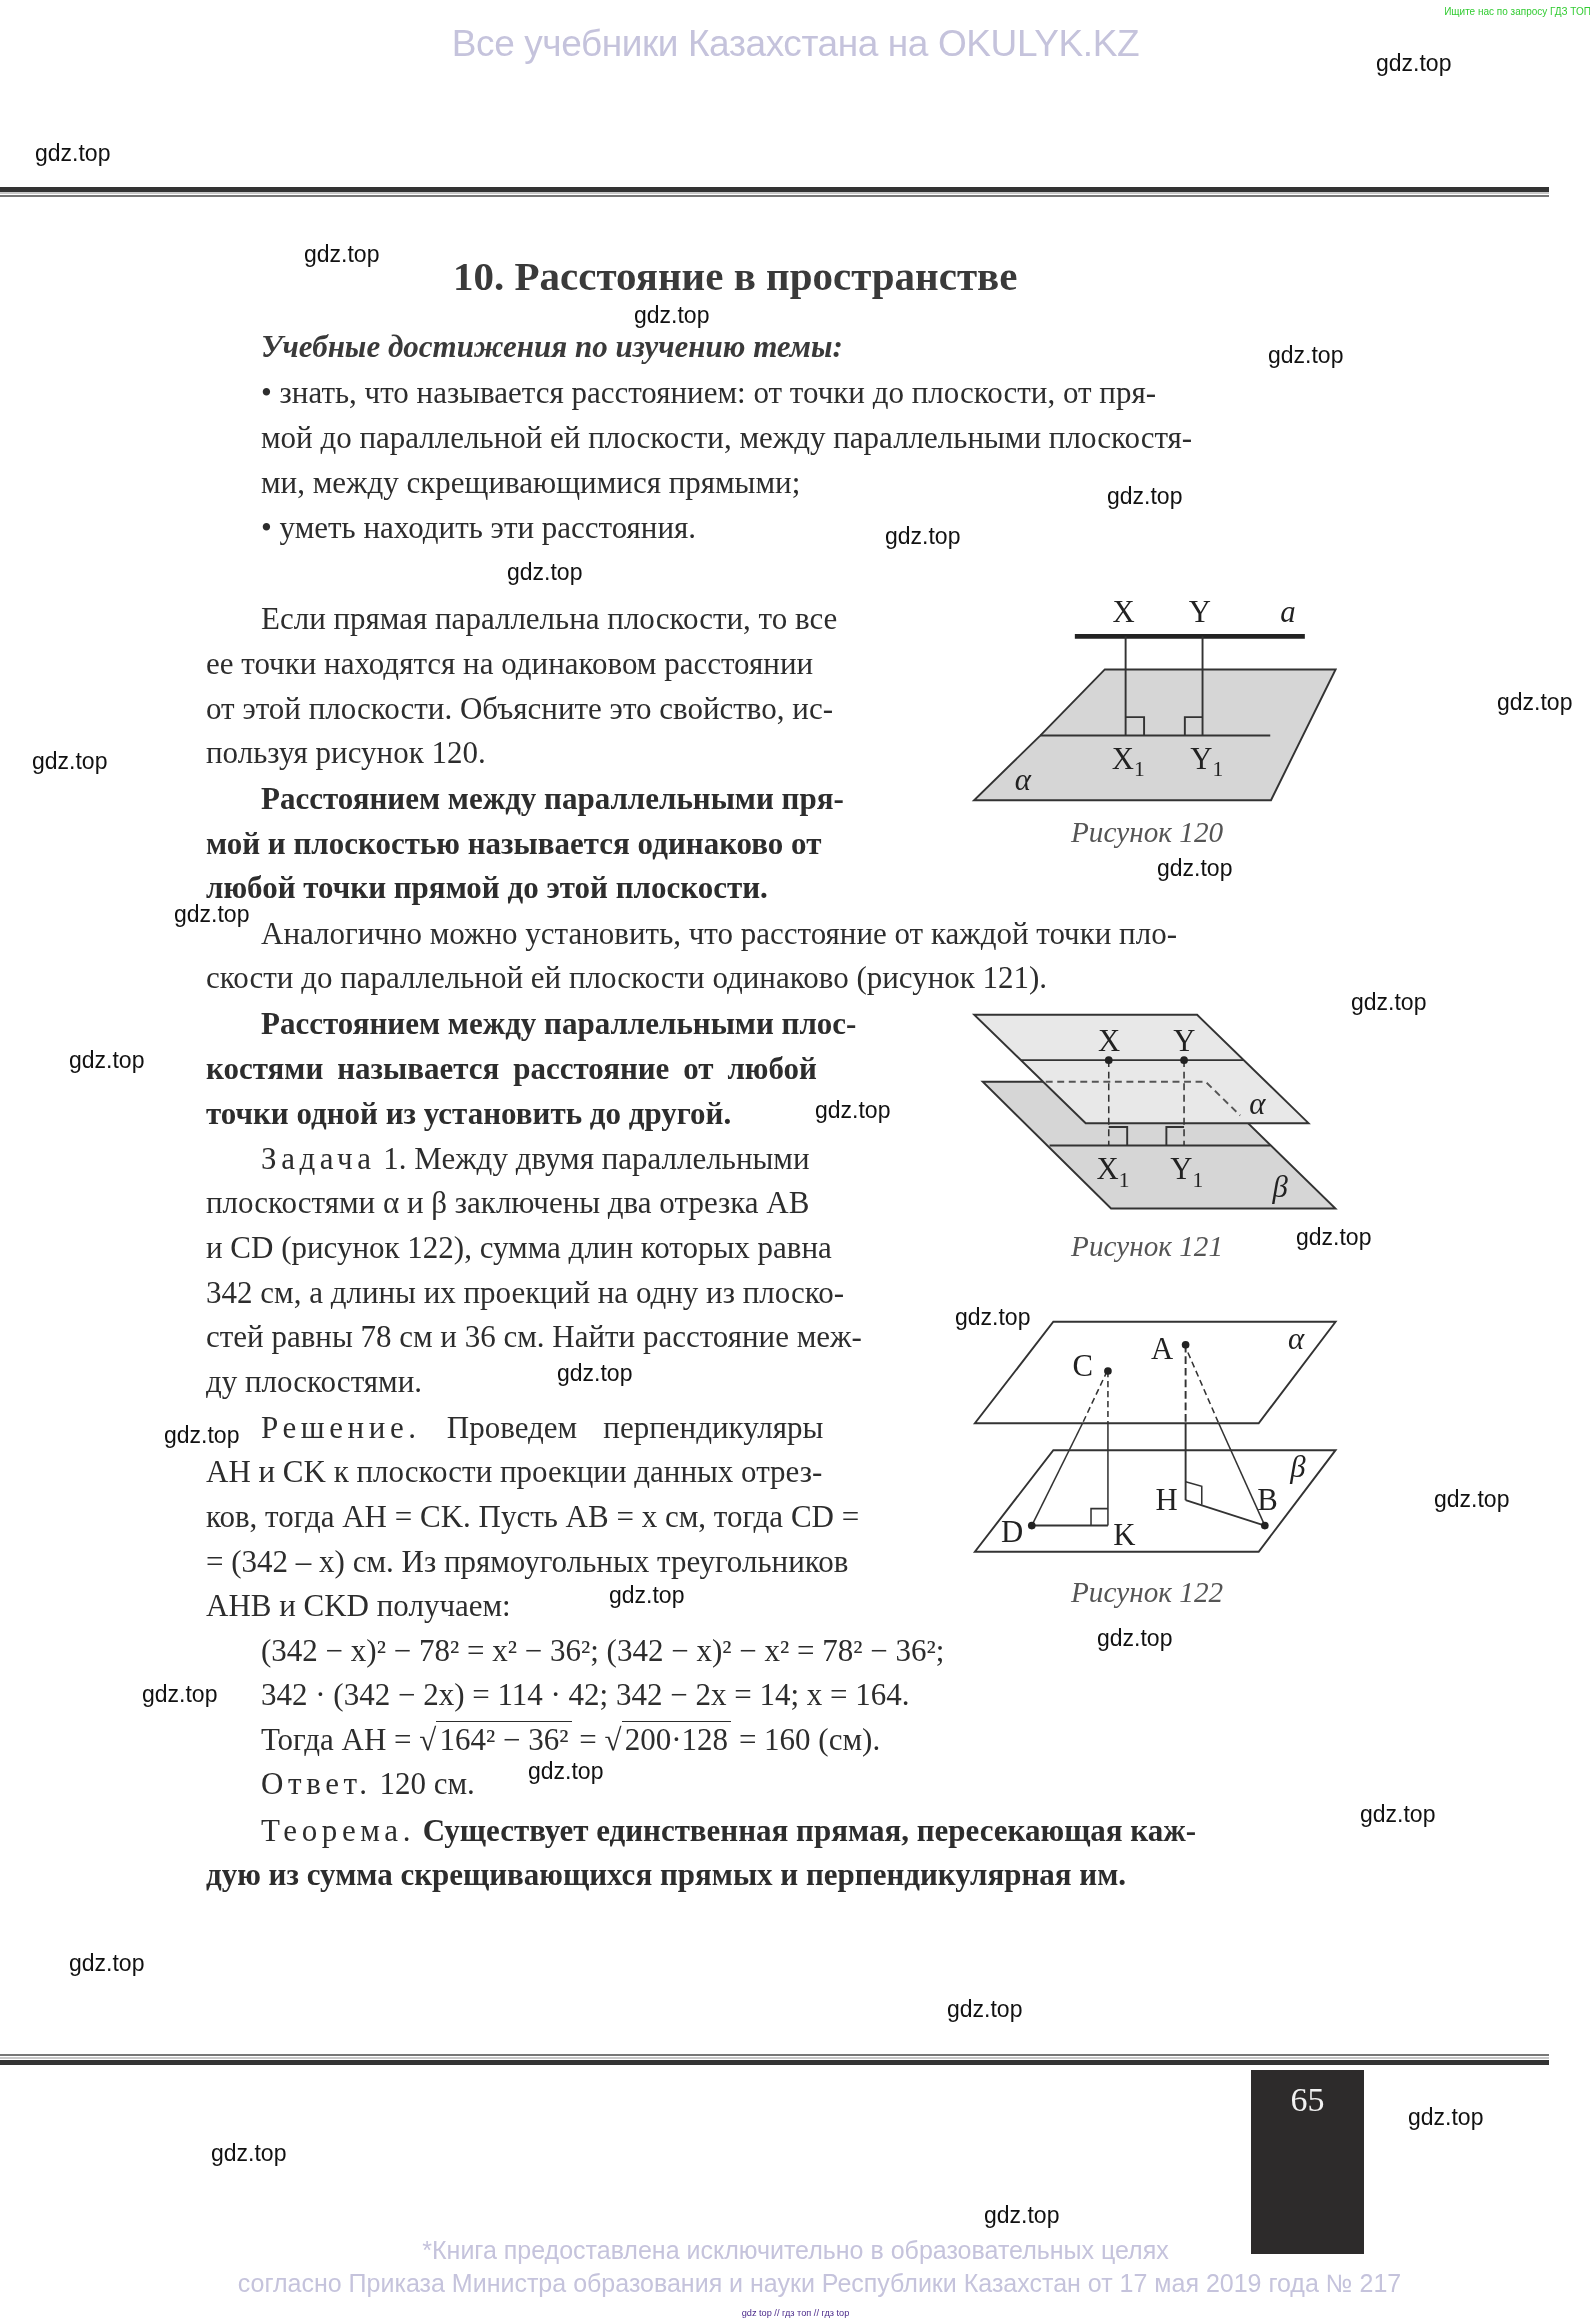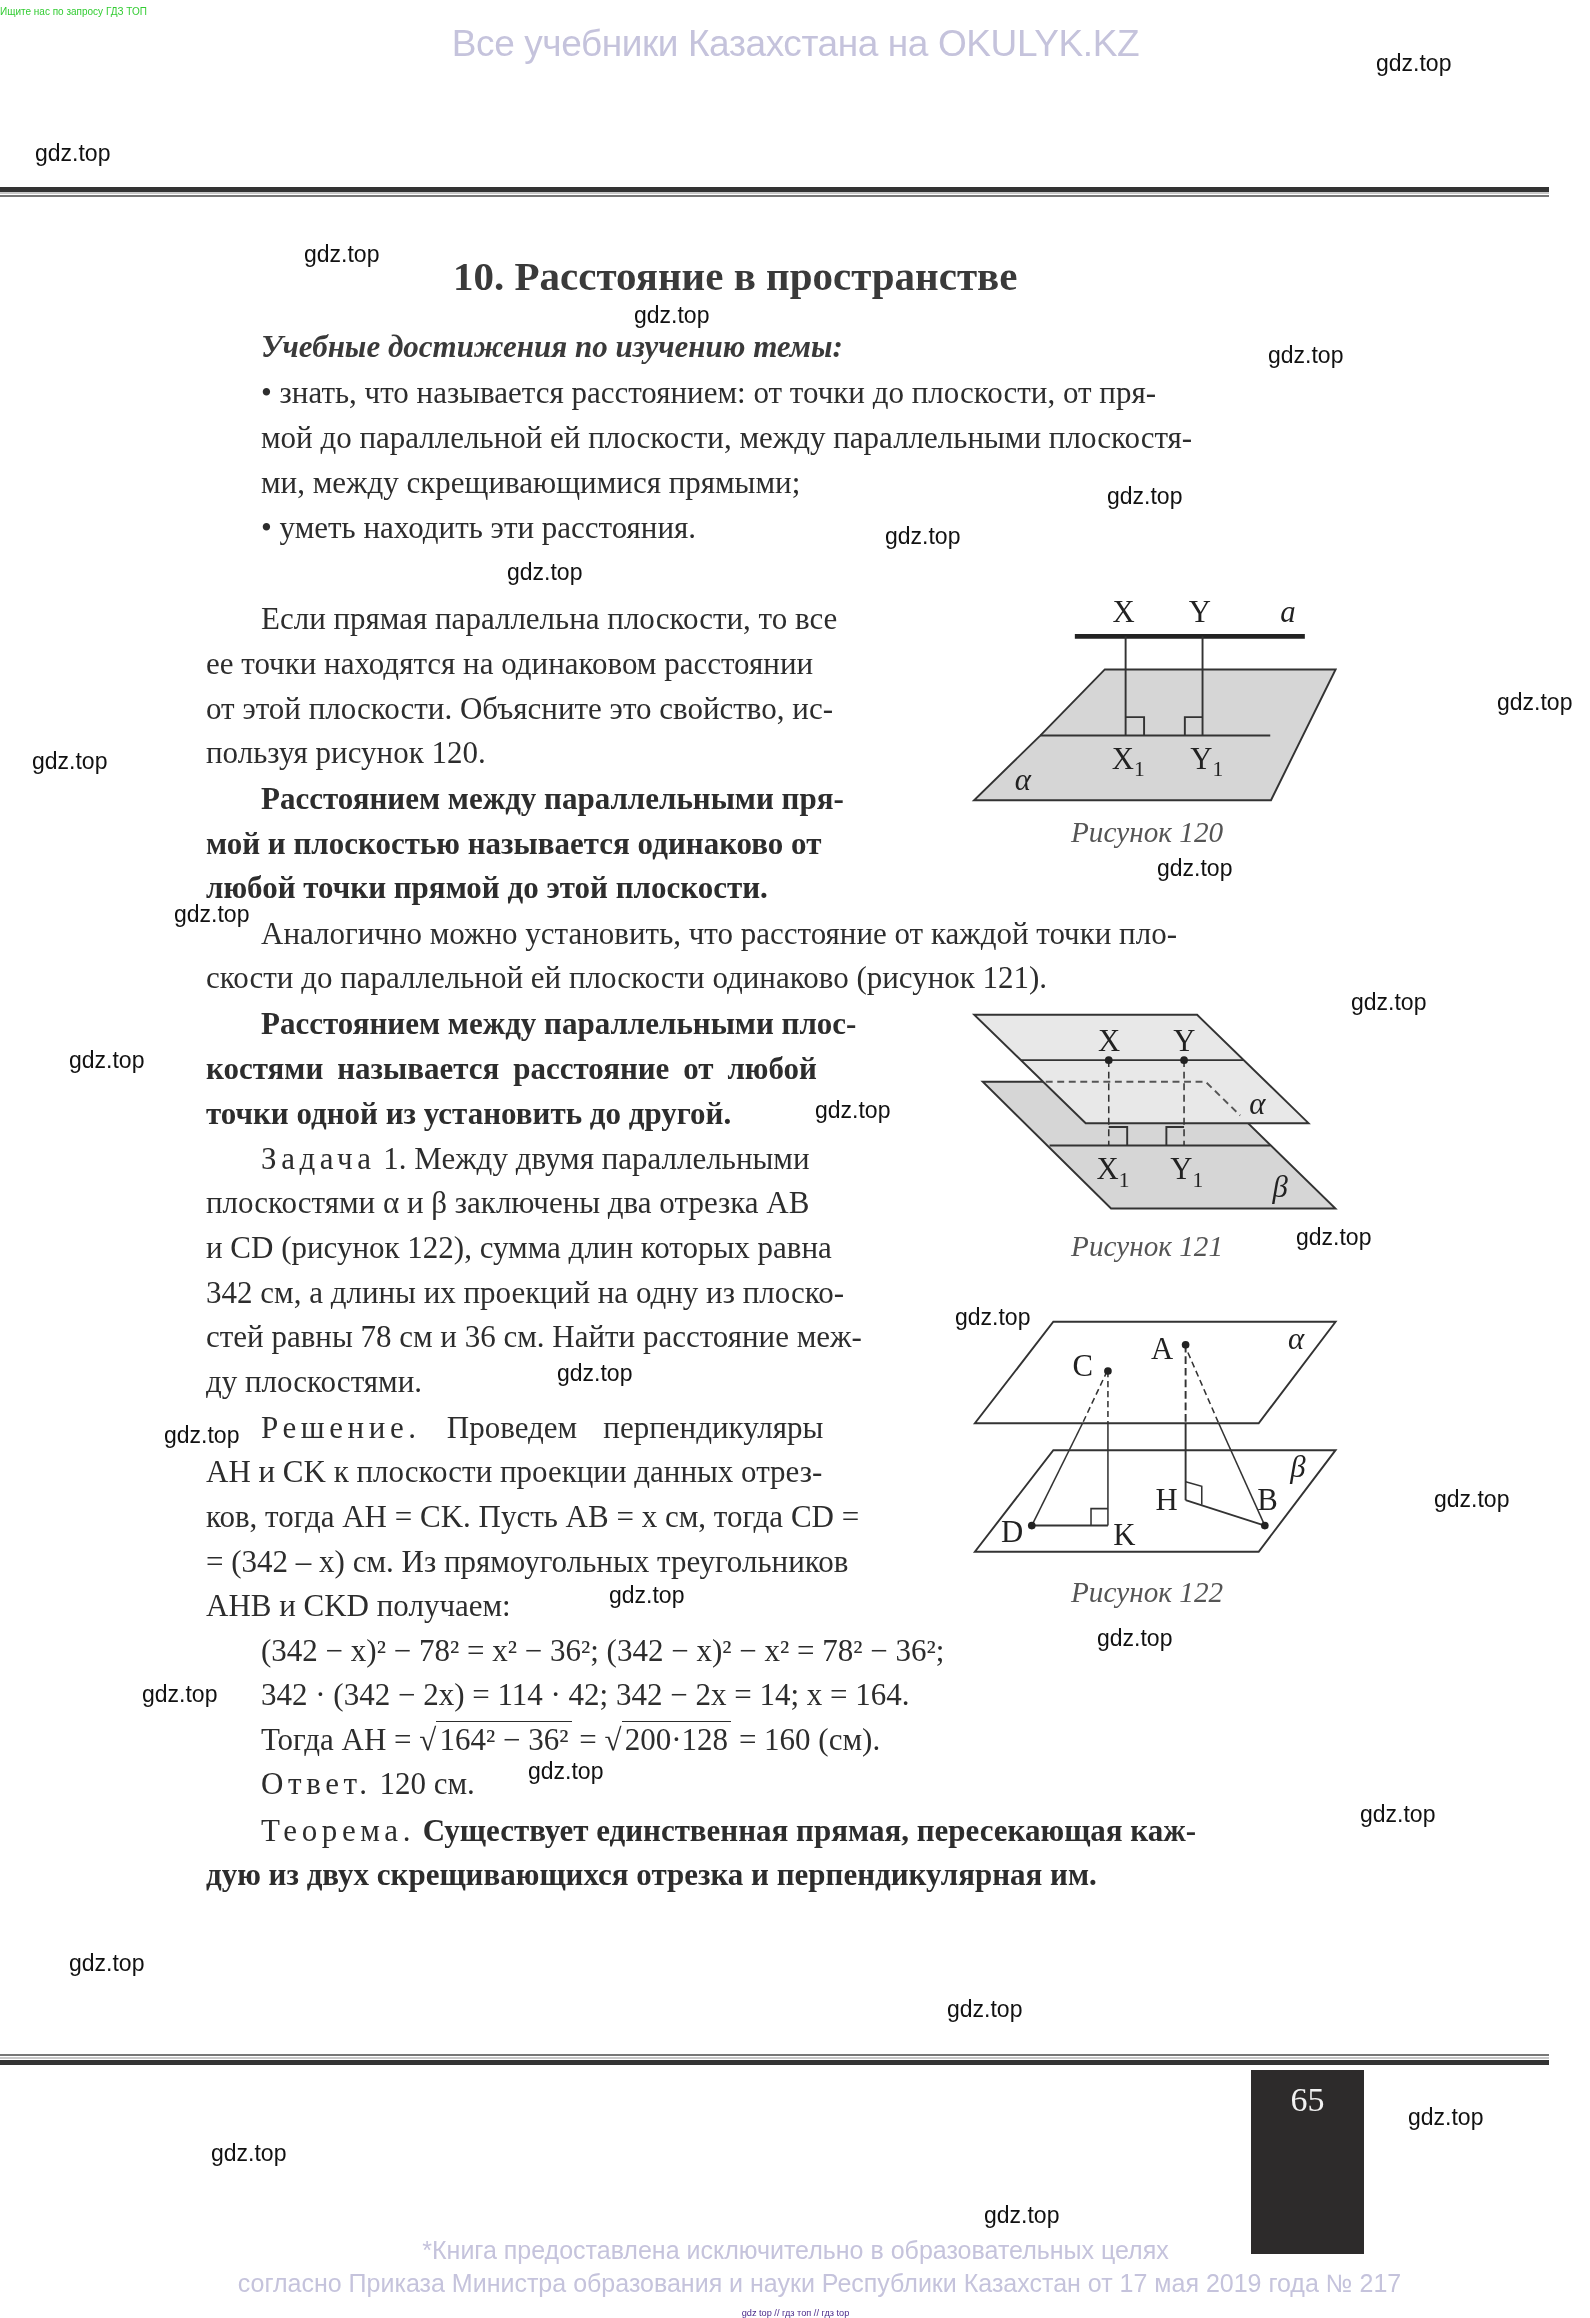--- a/index.html
+++ b/index.html
@@ -3,21 +3,21 @@
 <meta charset="utf-8">
 <style>
   html, body { margin: 0; padding: 0; }
   body {
     width: 1591px; height: 2319px; position: relative; overflow: hidden;
     background: #ffffff; color: #2a2a2a;
     font-family: "Liberation Serif", "DejaVu Serif", serif;
   }
   .abs { position: absolute; }
   .promo-top {
-    left: 0; width: 1591px; top: 6.1px; text-align: left;
+    left: 0; width: 1591px; top: 6.1px; text-align: right;
     font-family: "Liberation Sans", sans-serif; font-size: 10px; color: #33cc33;
   }
   .banner-top {
     left: 0; width: 1591px; top: 23px; text-align: center;
     font-family: "Liberation Sans", sans-serif; font-size: 37px; color: #c5c3dc;
     letter-spacing: -0.4px;
   }
   .wm {
     font-family: "Liberation Sans", sans-serif; font-size: 23px; color: #111;
     white-space: nowrap;
@@ -135,21 +135,21 @@
 
 <div class="abs line" style="left:261px;top:1628px;">(342 − x)² − 78² = x² − 36²; (342 − x)² − x² = 78² − 36²;</div>
 <div class="abs line" style="left:261px;top:1672px;">342 · (342 − 2x) = 114 · 42; 342 − 2x = 14; x = 164.</div>
 <div class="abs line" style="left:261px;top:1717px;">
   <span>Тогда AH = </span>√<span class="sqrt">164² − 36²</span><span> = </span>√<span class="sqrt">200·128</span><span> = 160 (см).</span>
 </div>
 
 <div class="abs line" style="left:261px;top:1761px;"><span class="sp">Ответ.</span><span> 120 см.</span></div>
 
 <div class="abs line" style="left:261px;top:1808px;"><span class="sp">Теорема.</span><span class="b"> Существует единственная прямая, пересекающая каж-</span></div>
-<div class="abs line b" style="left:206px;top:1852px;">дую из двух скрещивающихся отрезка и перпендикулярная им.</div>
+<div class="abs line b" style="left:206px;top:1852px;">дую из сумма скрещивающихся прямых и перпендикулярная им.</div>
 
 <svg class="abs" style="left:961px;top:584px;" width="400" height="277" viewBox="0 0 520 360">
   <polygon points="103,260 187,111 487,111 403,280 17,281" fill="#d6d6d6" stroke="none"></polygon>
   <polygon points="187,111 487,111 403,281 17,281 103,197" fill="#d6d6d6" stroke="#333" stroke-width="2.5"></polygon>
   <line x1="103" y1="197" x2="402" y2="197" stroke="#333" stroke-width="2.5"></line>
   <line x1="148" y1="68" x2="447" y2="68" stroke="#222" stroke-width="6"></line>
   <line x1="214" y1="68" x2="214" y2="197" stroke="#333" stroke-width="2.5"></line>
   <line x1="314" y1="68" x2="314" y2="197" stroke="#333" stroke-width="2.5"></line>
   <polyline points="214,173 238,173 238,197" fill="none" stroke="#333" stroke-width="2.5"></polyline>
   <polyline points="314,173 291,173 291,197" fill="none" stroke="#333" stroke-width="2.5"></polyline>

